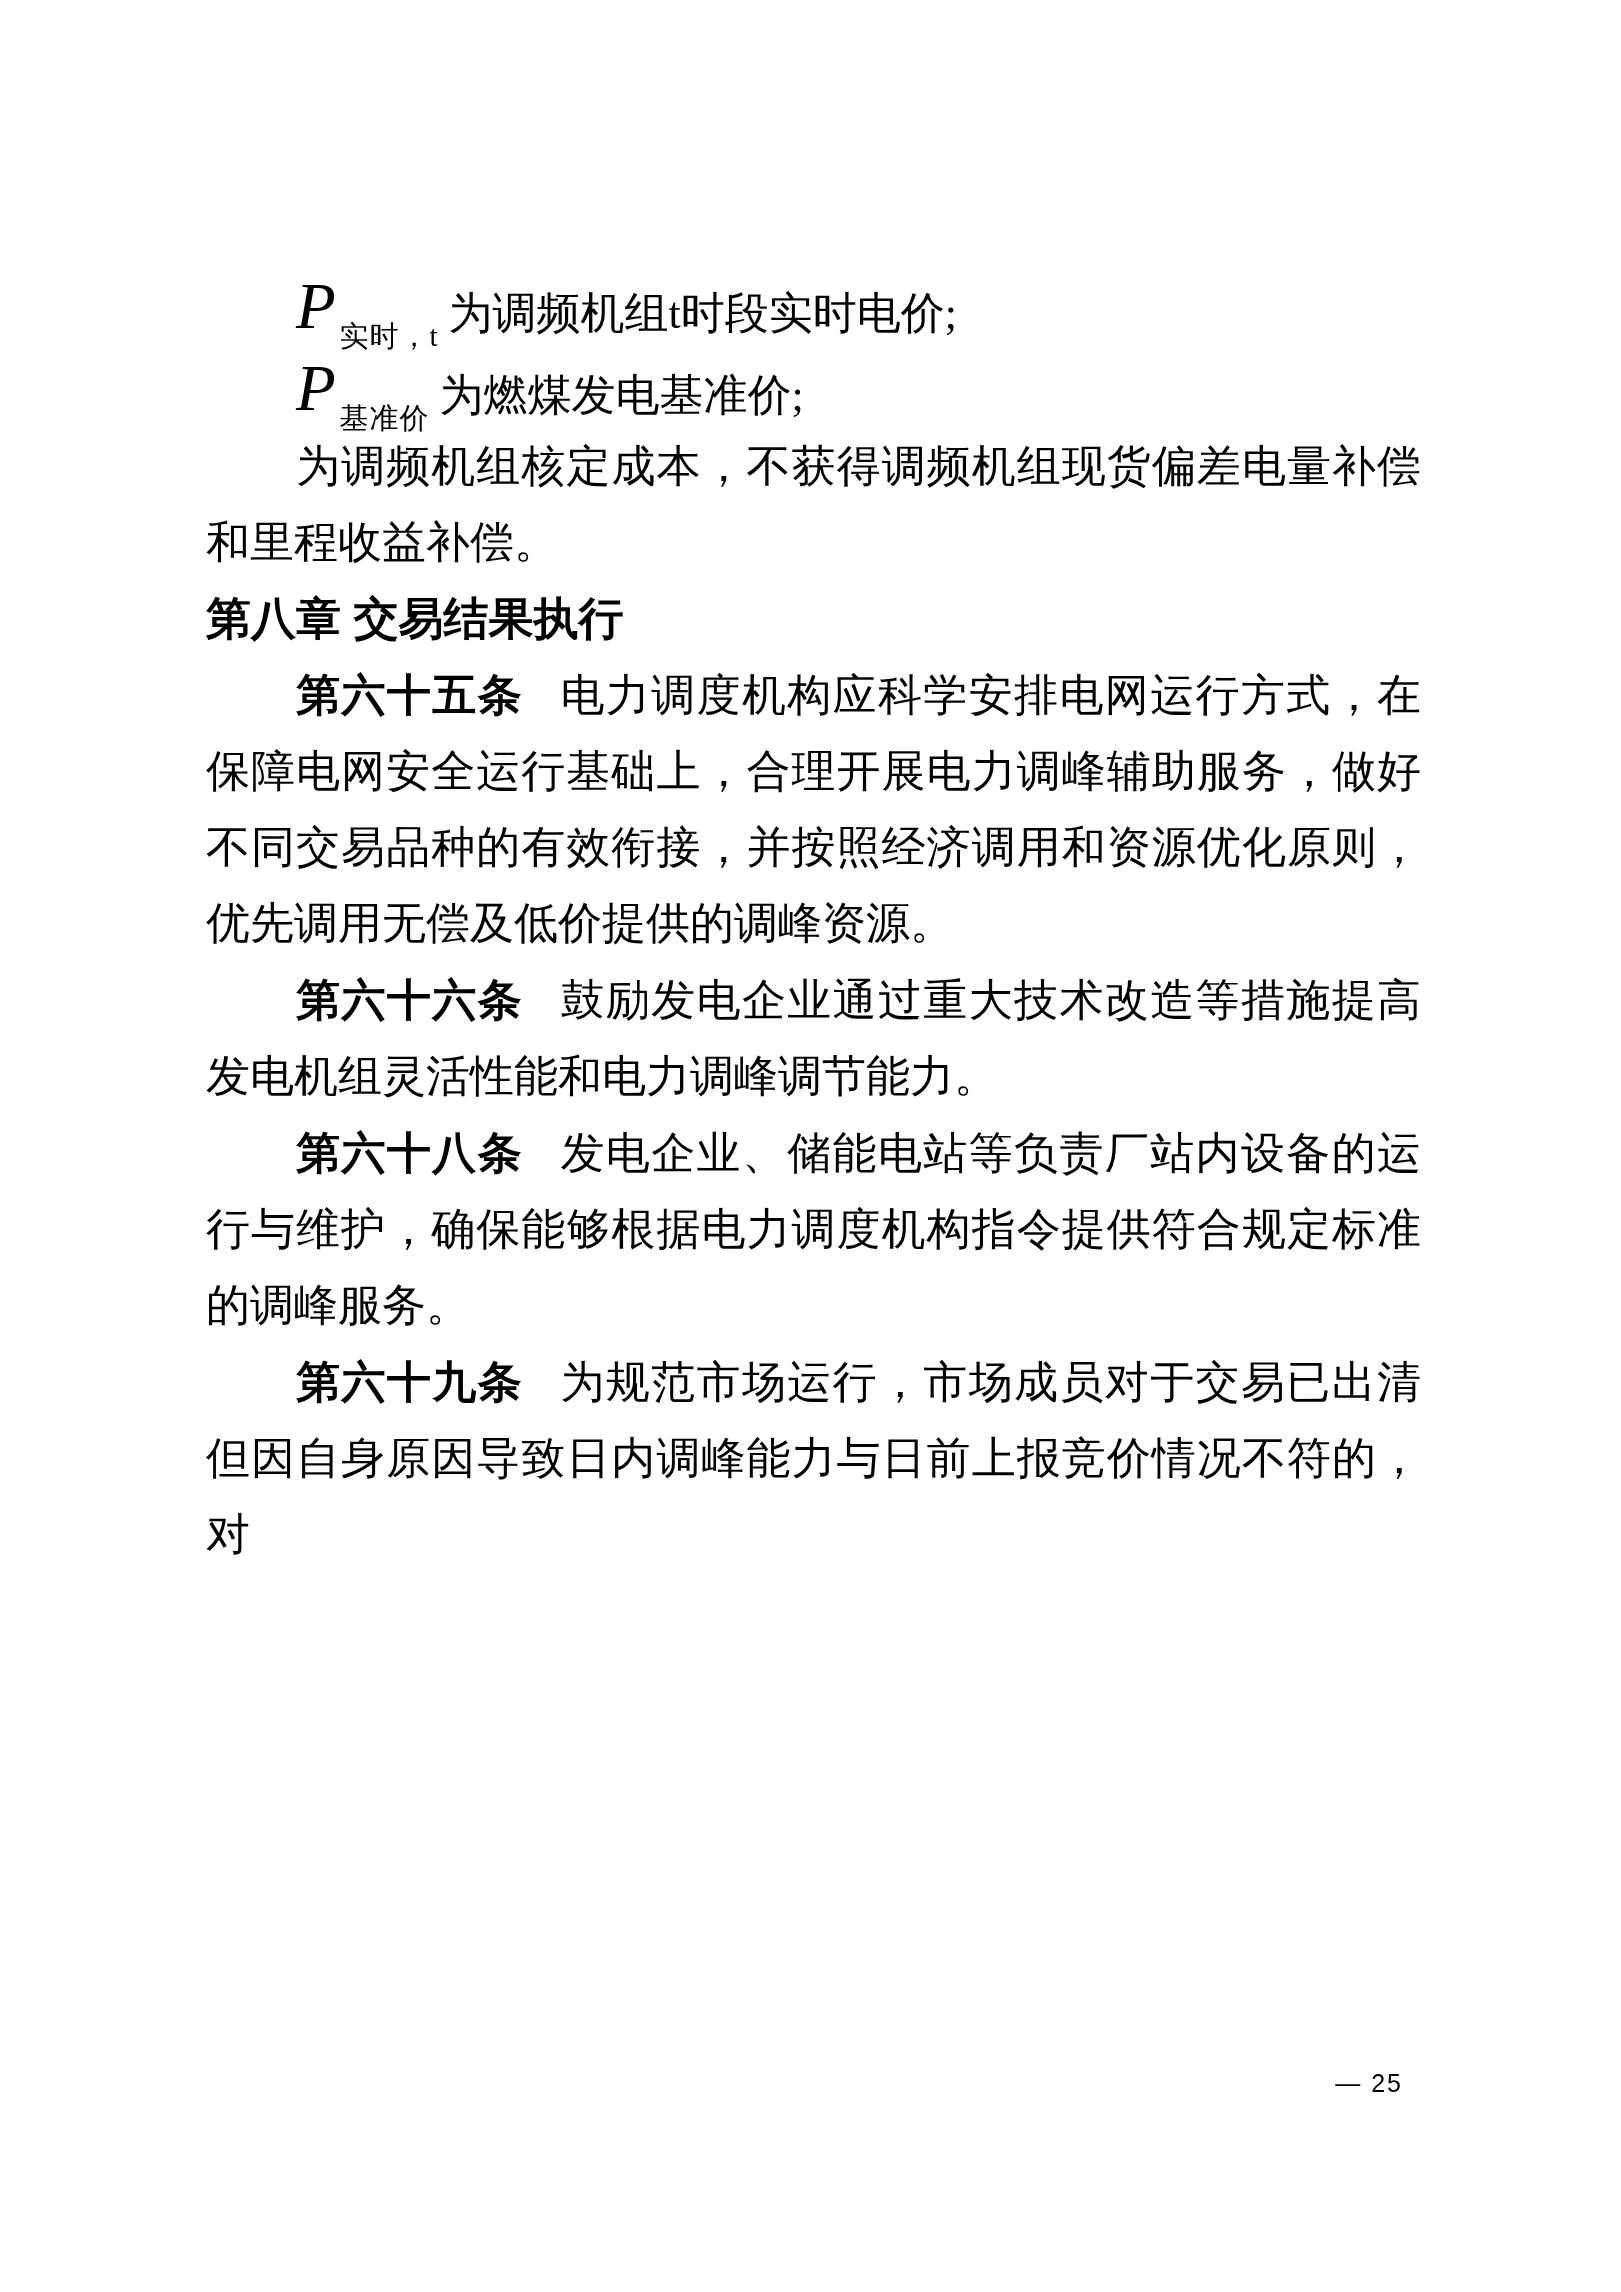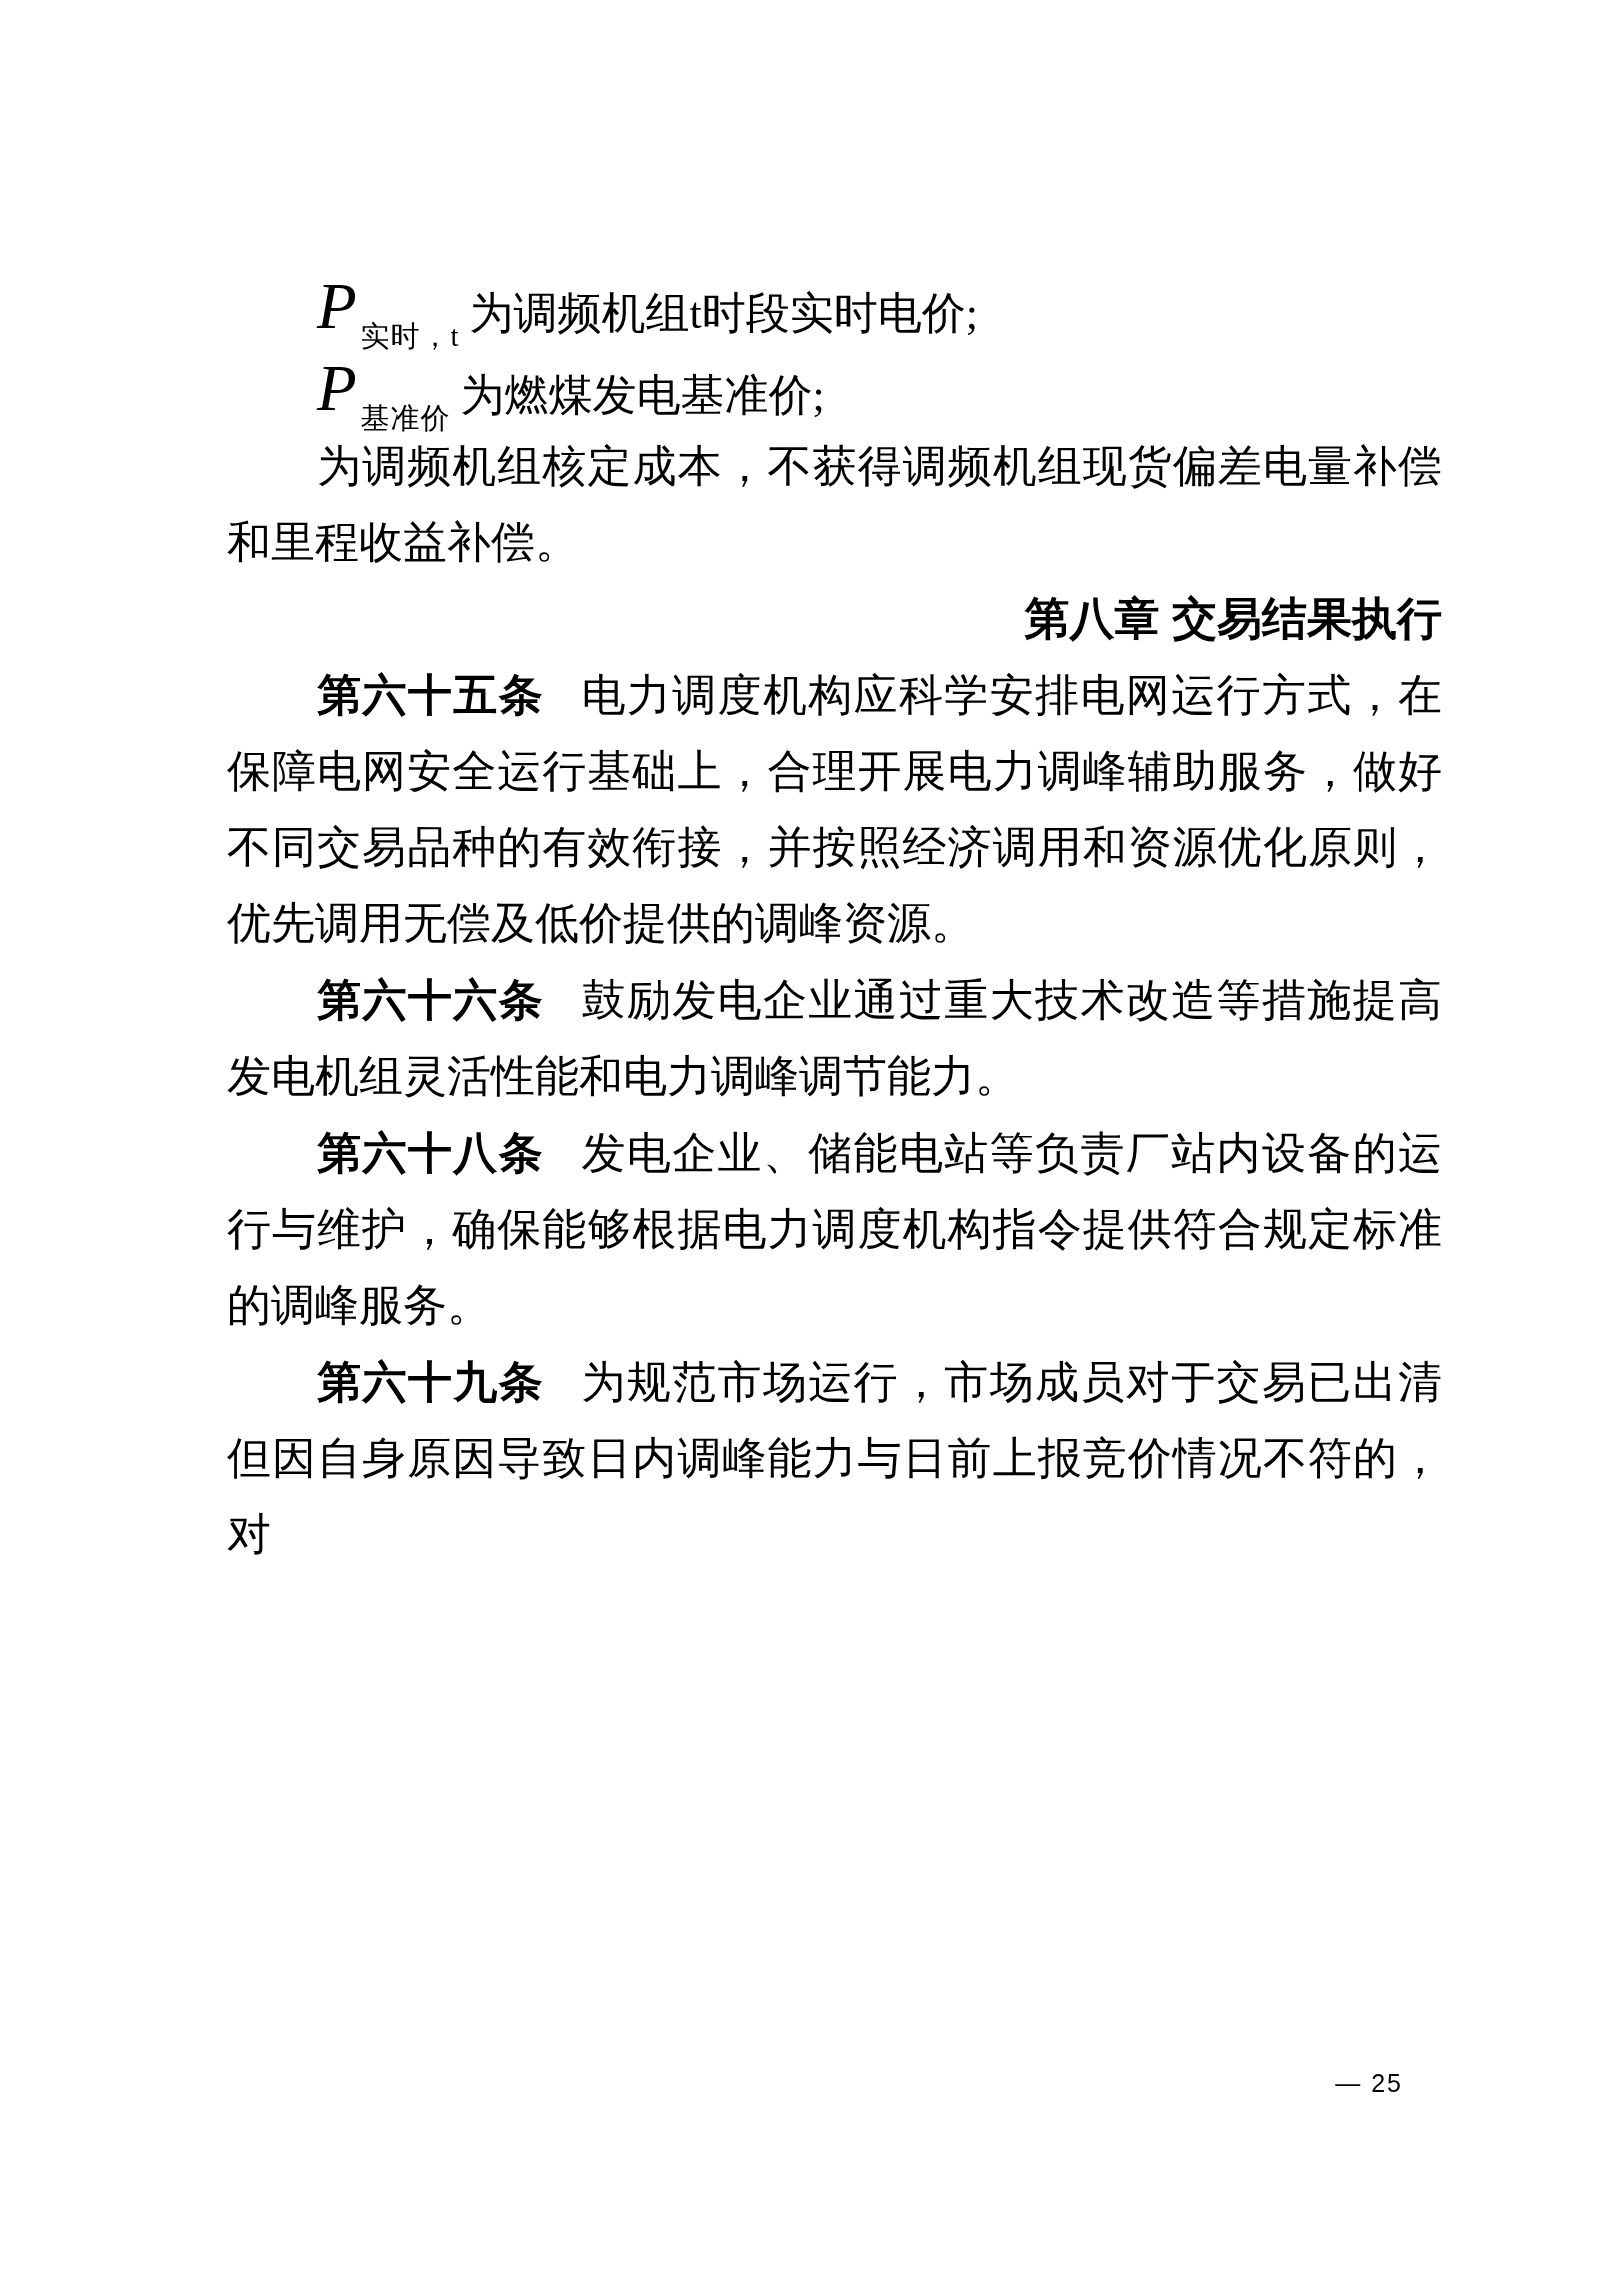--- a/index.html
+++ b/index.html
@@ -11,21 +11,21 @@
     position: relative;
     width: 1621px;
     height: 2293px;
     background: #ffffff;
     color: #000000;
     font-family: "Liberation Serif", "DejaVu Serif", serif;
     overflow: hidden;
   }
   .content {
     position: absolute;
-    left: 227px;
+    left: 206px;
     top: 265px;
     width: 1215px;
     font-size: 44px;
     line-height: 76px;
     text-align: justify;
     text-justify: inter-character;
   }
   
   .def-line {
     height: 82px;
@@ -45,21 +45,21 @@
     top: 17.6px;
     margin: 0 9.8px 0 3.9px;
     letter-spacing: 1px;
   }
   .para {
     margin: 0;
     text-indent: 2.05em;
   }
   .chapter-heading {
     margin: 0;
-    text-align: right;
+    text-align: left;
     text-indent: 0;
     font-weight: bold;
     font-size: 45px;
     line-height: 76px;
     font-family: "Liberation Sans", "DejaVu Sans", sans-serif;
   }
   .article-number {
     font-weight: bold;
     font-family: "Liberation Sans", "DejaVu Sans", sans-serif;
     margin-right: 0.85em;

